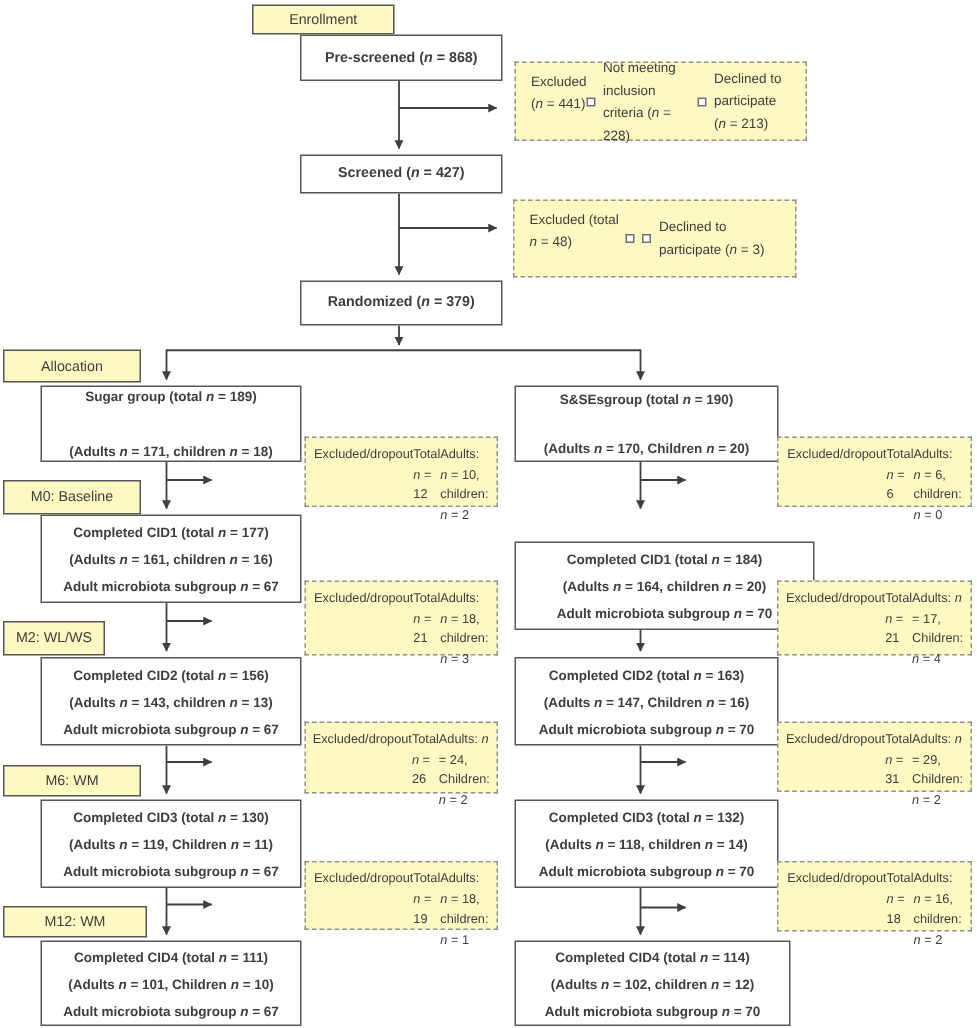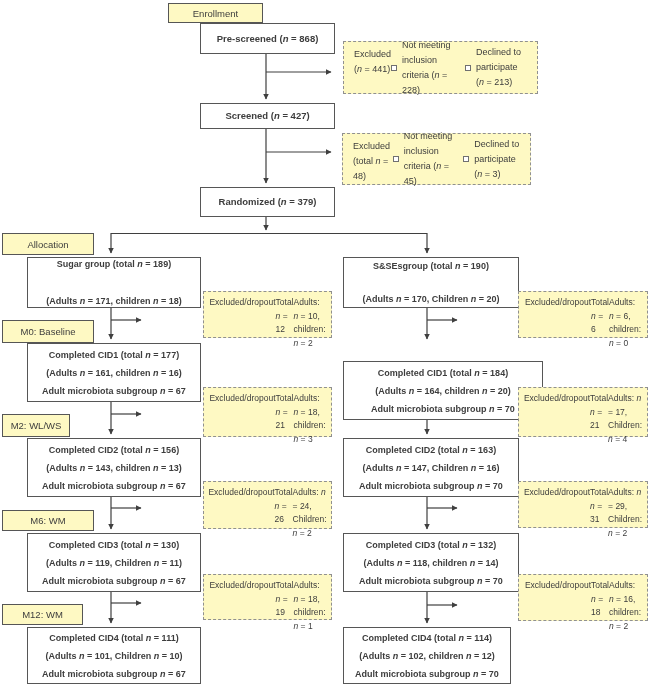--- a/index.html
+++ b/index.html
@@ -81,21 +81,21 @@
     </div>
   <div class="phase" style="left:2px;top:320px;width:92px;height:23px">
       <span>M0: Baseline</span>
     </div>
   <div class="phase" style="left:2px;top:414px;width:68px;height:23px">
       <span>M2: WL/WS</span>
     </div>
   <div class="phase" style="left:2px;top:510px;width:92px;height:21px">
       <span>M6: WM</span>
     </div>
-  <div class="phase" style="left:2px;top:604px;width:81px;height:21px">
+  <div class="phase" style="left:2px;top:604px;width:96px;height:21px">
       <span>M12: WM</span>
     </div>
 
   <div class="box single" style="left:200px;top:23px;width:135px;height:31px">
     <span class="ital-n">Pre-screened (<i>n</i> = 868)</span>
   </div>
   <div class="box single" style="left:200px;top:103px;width:135px;height:26px">
     <span class="ital-n">Screened (<i>n</i> = 427)</span>
   </div>
   <div class="box single" style="left:200px;top:187px;width:135px;height:30px">
@@ -110,21 +110,20 @@
       </div>
     <div class="excl-item">
         <span class="cb"></span>
         <span class="ital-n">Declined to participate (<i>n</i> = 213)</span>
       </div>
   </div>
   <div class="dashed excl" style="left:342px;top:133px;width:189px;height:52px">
     <div class="ital-n">Excluded (total <i>n</i> = 48)</div>
     <div class="excl-item">
         <span class="cb"></span>
-        <span class="ital-n">Not meeting inclusion criteria (<i>n</i> = 45)</span>
       </div>
     <div class="excl-item">
         <span class="cb"></span>
         <span class="ital-n">Declined to participate (<i>n</i> = 3)</span>
       </div>
   </div>
 
   <div class="box" style="left:27px;top:257px;width:174px;height:51px;gap:25px">
     <span class="ital-n">Sugar group (total <i>n</i> = 189)</span>
     <span class="ital-n">(Adults <i>n</i> = 171, children <i>n</i> = 18)</span>
@@ -183,21 +182,21 @@
   <div class="box" style="left:343px;top:438px;width:176px;height:59px">
     <span class="ital-n">Completed CID2 (total <i>n</i> = 163)</span>
     <span class="ital-n">(Adults <i>n</i> = 147, Children <i>n</i> = 16)</span>
     <span class="ital-n">Adult microbiota subgroup <i>n</i> = 70</span>
   </div>
   <div class="box" style="left:343px;top:533px;width:176px;height:59px">
     <span class="ital-n">Completed CID3 (total <i>n</i> = 132)</span>
     <span class="ital-n">(Adults <i>n</i> = 118, children <i>n</i> = 14)</span>
     <span class="ital-n">Adult microbiota subgroup <i>n</i> = 70</span>
   </div>
-  <div class="box" style="left:343px;top:627px;width:168px;height:57px">
+  <div class="box" style="left:343px;top:627px;width:184px;height:57px">
     <span class="ital-n">Completed CID4 (total <i>n</i> = 114)</span>
     <span class="ital-n">(Adults <i>n</i> = 102, children <i>n</i> = 12)</span>
     <span class="ital-n">Adult microbiota subgroup <i>n</i> = 70</span>
   </div>
 
   <div class="dashed" style="left:518px;top:291px;width:130px;height:47px">
     <div class="ital-n">Excluded/dropout</div>
     <div class="ital-n">Total <i>n</i> = 6</div>
     <div class="ital-n">Adults: <i>n</i> = 6, children: <i>n</i> = 0</div>
   </div>

